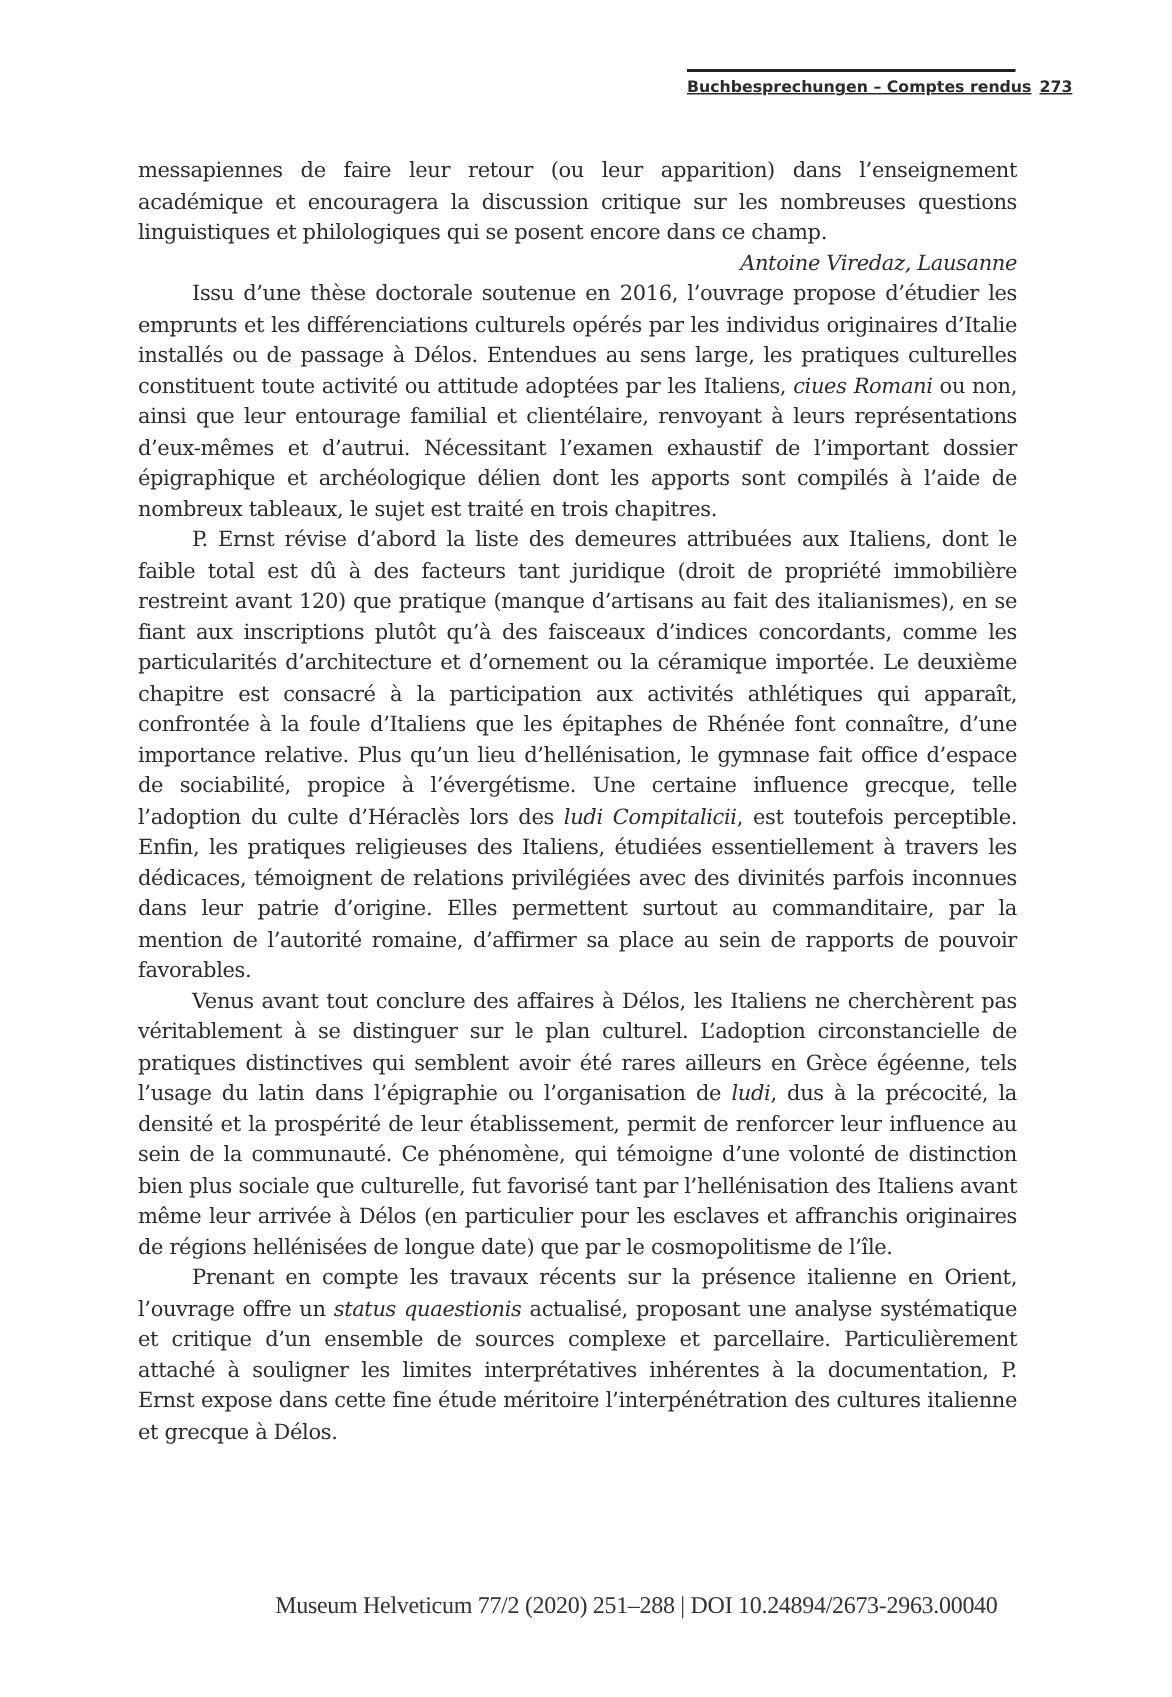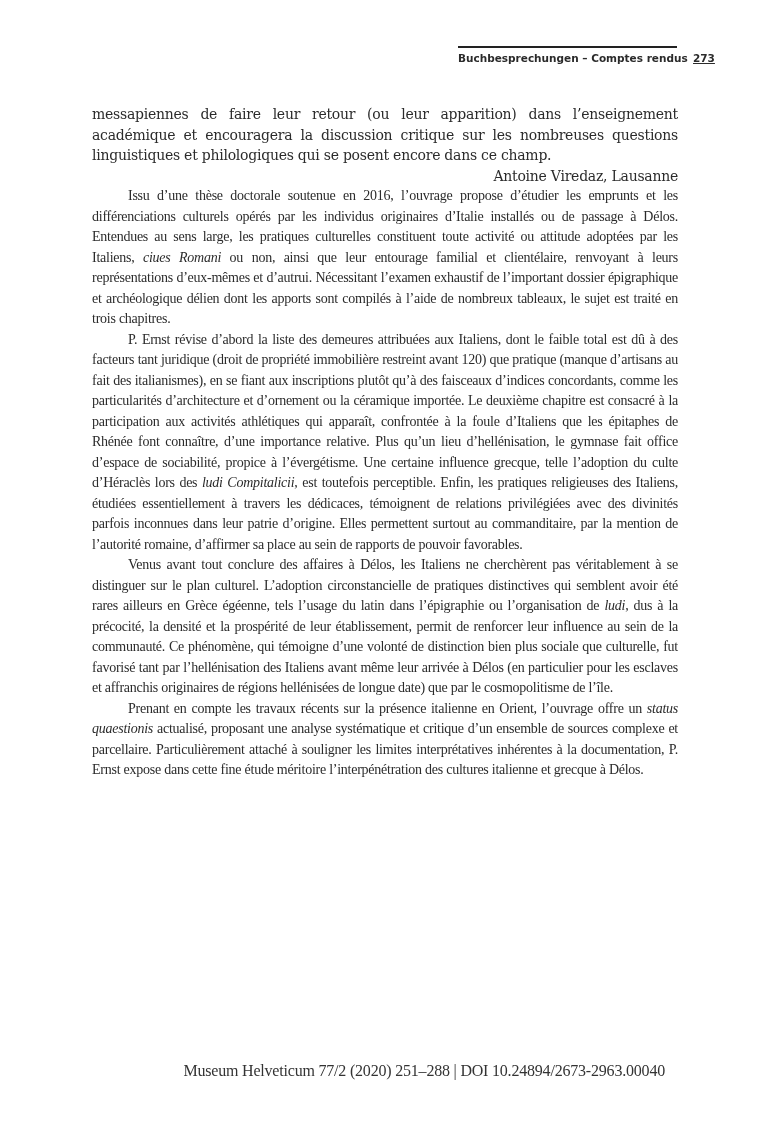--- a/index.html
+++ b/index.html
@@ -3,30 +3,30 @@
 <meta charset="utf-8">
 <style>
   html, body { margin: 0; padding: 0; background: #ffffff; }
   body { width: 781px; height: 1131px; position: relative; overflow: hidden; color: #2b2b2b; }
   .header {
     position: absolute; top: 46px; left: 458px; width: 230px;
     font-family: "DejaVu Sans", sans-serif; font-size: 10.5px; font-weight: bold; color: #2b2b2b;
   }
   .header-rule { position: absolute; top: 0; left: 0; width: 219px; height: 2px; background: #222; }
   .header-row { position: absolute; top: 6px; left: 0; width: 230px; white-space: nowrap; }
-  .header-title { position: absolute; left: 0; }
+  .header-title { position: absolute; left: 0; text-decoration: underline; }
   .header-page { position: absolute; left: 235px; text-decoration: underline; }
   .main {
     position: absolute; top: 104px; left: 92px; width: 586px;
     font-family: "DejaVu Serif", serif; font-size: 14px; line-height: 20.5px;
     text-align: justify; hyphens: manual; letter-spacing: -0.25px;
   }
   .main p { margin: 0; }
-  .indent { text-indent: 36px; font-family: Liberation Serif, serif; }
-  .signature { text-align: right; }
+  .indent { text-indent: 36px; }
+  .signature { text-align: right; font-style: italic; }
   .citation { margin-top: 20px !important; }
   .it { font-style: italic; }
   .b { font-weight: bold; }
   .footer {
     position: absolute; top: 1062px; right: 116px;
     font-family: Liberation Serif, serif; font-size: 16px; color: #333; white-space: nowrap; letter-spacing: -0.2px;
   }
 </style>
 </head>
 <body>

